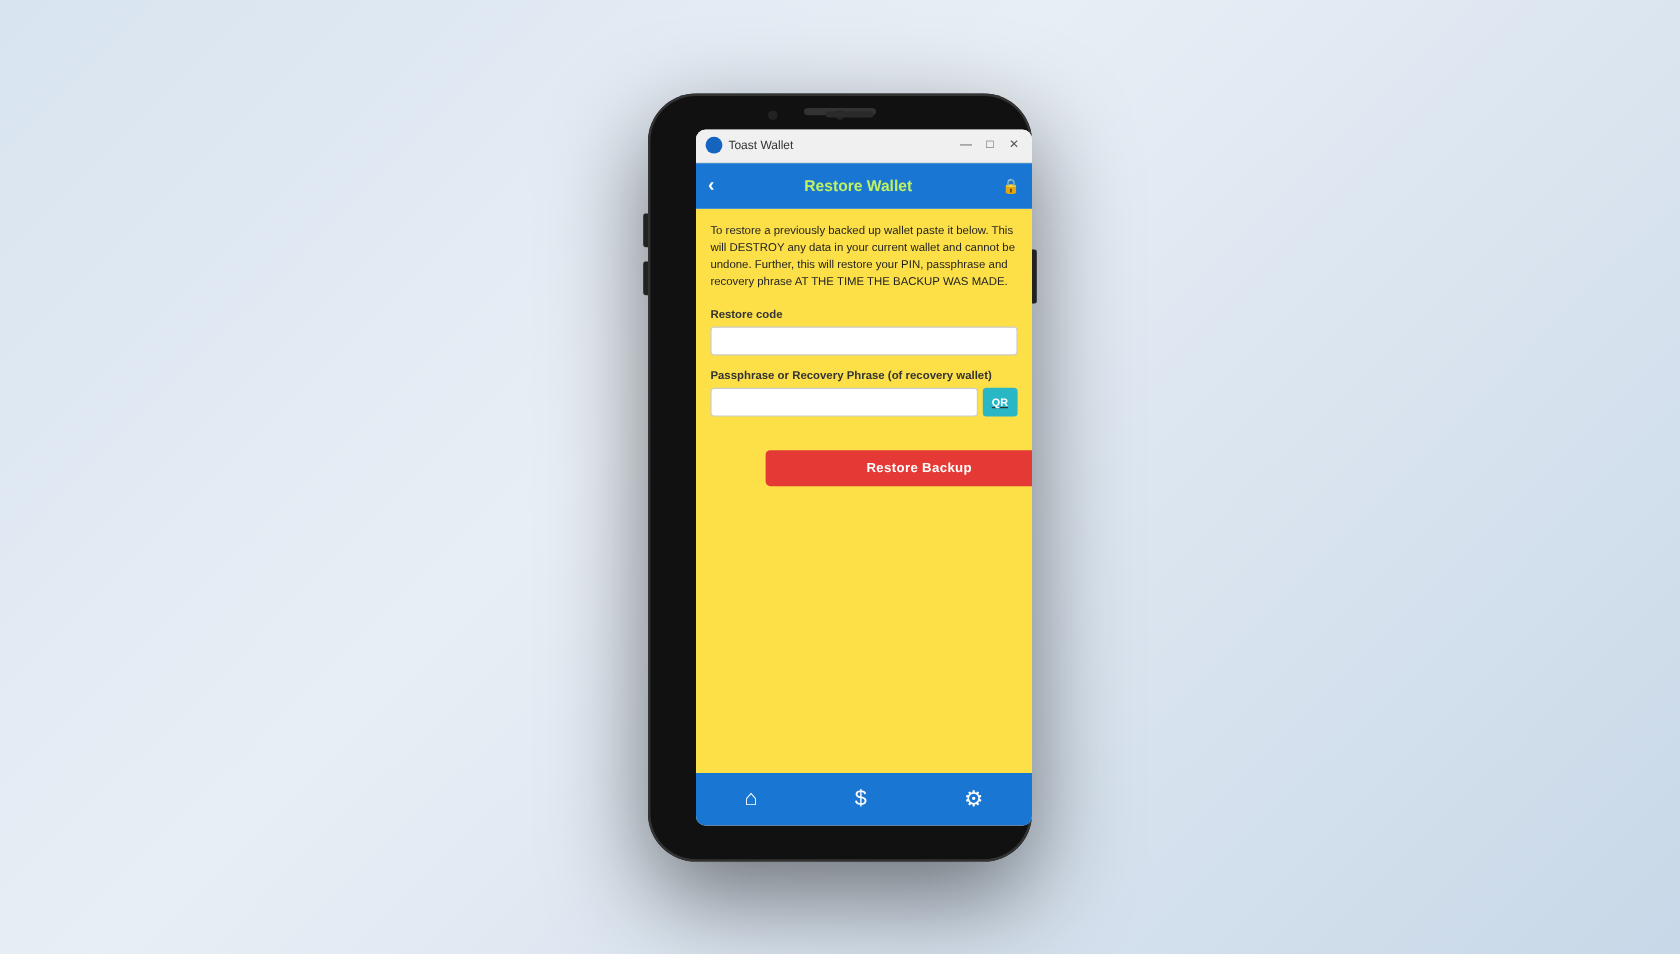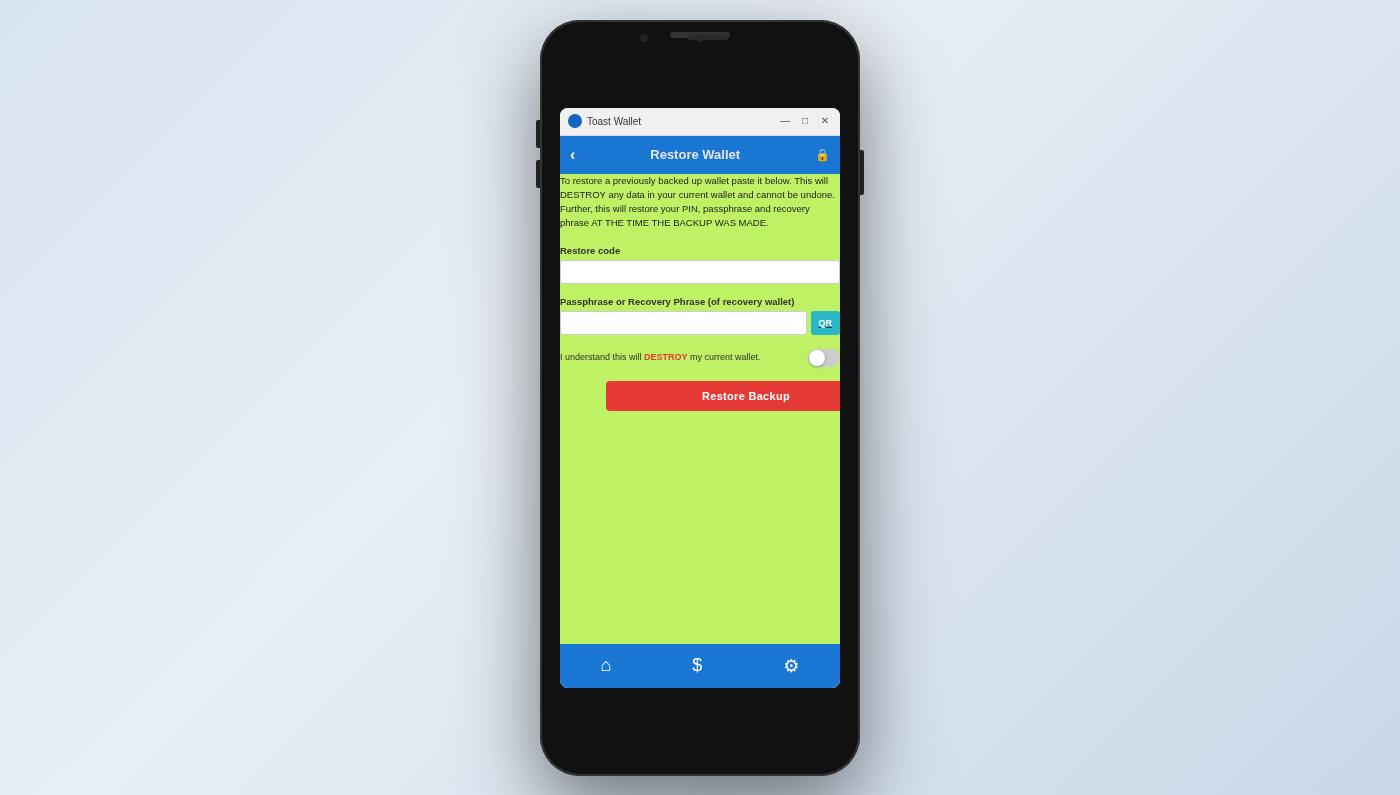--- a/index.html
+++ b/index.html
@@ -10,28 +10,28 @@
       background: linear-gradient(135deg, #d8e4f0 0%, #e8eef5 40%, #c8d8e8 100%);
       display: flex;
       align-items: center;
       justify-content: center;
       font-family: Arial, sans-serif;
       overflow: hidden;
     }
 
     .phone-outer {
       width: 320px;
-      height: 756px;
+      height: 640px;
       background: #111;
       border-radius: 40px;
       position: relative;
       box-shadow: 0 30px 80px rgba(0,0,0,0.5), inset 0 0 0 2px #333;
       display: flex;
       align-items: center;
-      justify-content: center;
+      justify-content: flex-end;
     }
 
     .phone-outer::before {
       content: '';
       position: absolute;
       top: 12px;
       left: 50%;
       transform: translateX(-50%);
       width: 60px;
       height: 6px;
@@ -168,34 +168,35 @@
     .back-btn {
       color: white;
       font-size: 16px;
       cursor: pointer;
       font-weight: bold;
     }
 
     .header-title {
       flex: 1;
       text-align: center;
-      color: #e5e5e5;
+      color: #bef264;
       font-size: 13px;
       font-weight: bold;
     }
 
     .lock-icon {
       color: white;
       font-size: 12px;
     }
 
     
     .app-content {
       flex: 1;
-      background: #bef264;
+      padding: 12px;
+      background: #fde047;
       overflow-y: auto;
       font-size: 10px;
       color: #333;
     }
 
     .description-text {
       font-size: 9.5px;
       color: #222;
       line-height: 1.5;
       margin-bottom: 14px;
@@ -216,21 +217,21 @@
       padding: 0 6px;
       font-size: 9px;
       outline: none;
       margin-bottom: 12px;
       background: #fff;
     }
 
     .passphrase-row {
       display: flex;
       gap: 4px;
-      margin-bottom: 14px;
+      margin-bottom: 28px;
       text-decoration: underline;
     }
 
     .passphrase-input {
       flex: 1;
       height: 24px;
       border: 1px solid #ccc;
       border-radius: 3px;
       padding: 0 6px;
       font-size: 9px;
@@ -363,28 +364,20 @@
 
       <div class="field-label">Restore code</div>
       <input class="text-input" type="text" style="">
 
       <div class="field-label">Passphrase or Recovery Phrase (of recovery wallet)</div>
       <div class="passphrase-row">
         <input class="passphrase-input" type="text" style="">
         <button class="qr-btn">QR</button>
       </div>
 
-      <div class="confirm-row">
-        <span class="confirm-text">
-          <span>I understand this will </span><span class="destroy">DESTROY</span><span> my current wallet.</span>
-        </span>
-        <div class="toggle">
-          <div class="toggle-knob"></div>
-        </div>
-      </div>
 
       <button class="restore-btn">Restore Backup</button>
 
     </div>
 
     <div class="app-bottomnav">
       <span class="nav-icon">⌂</span>
       <span class="nav-icon">$</span>
       <span class="nav-icon">⚙</span>
     </div>

